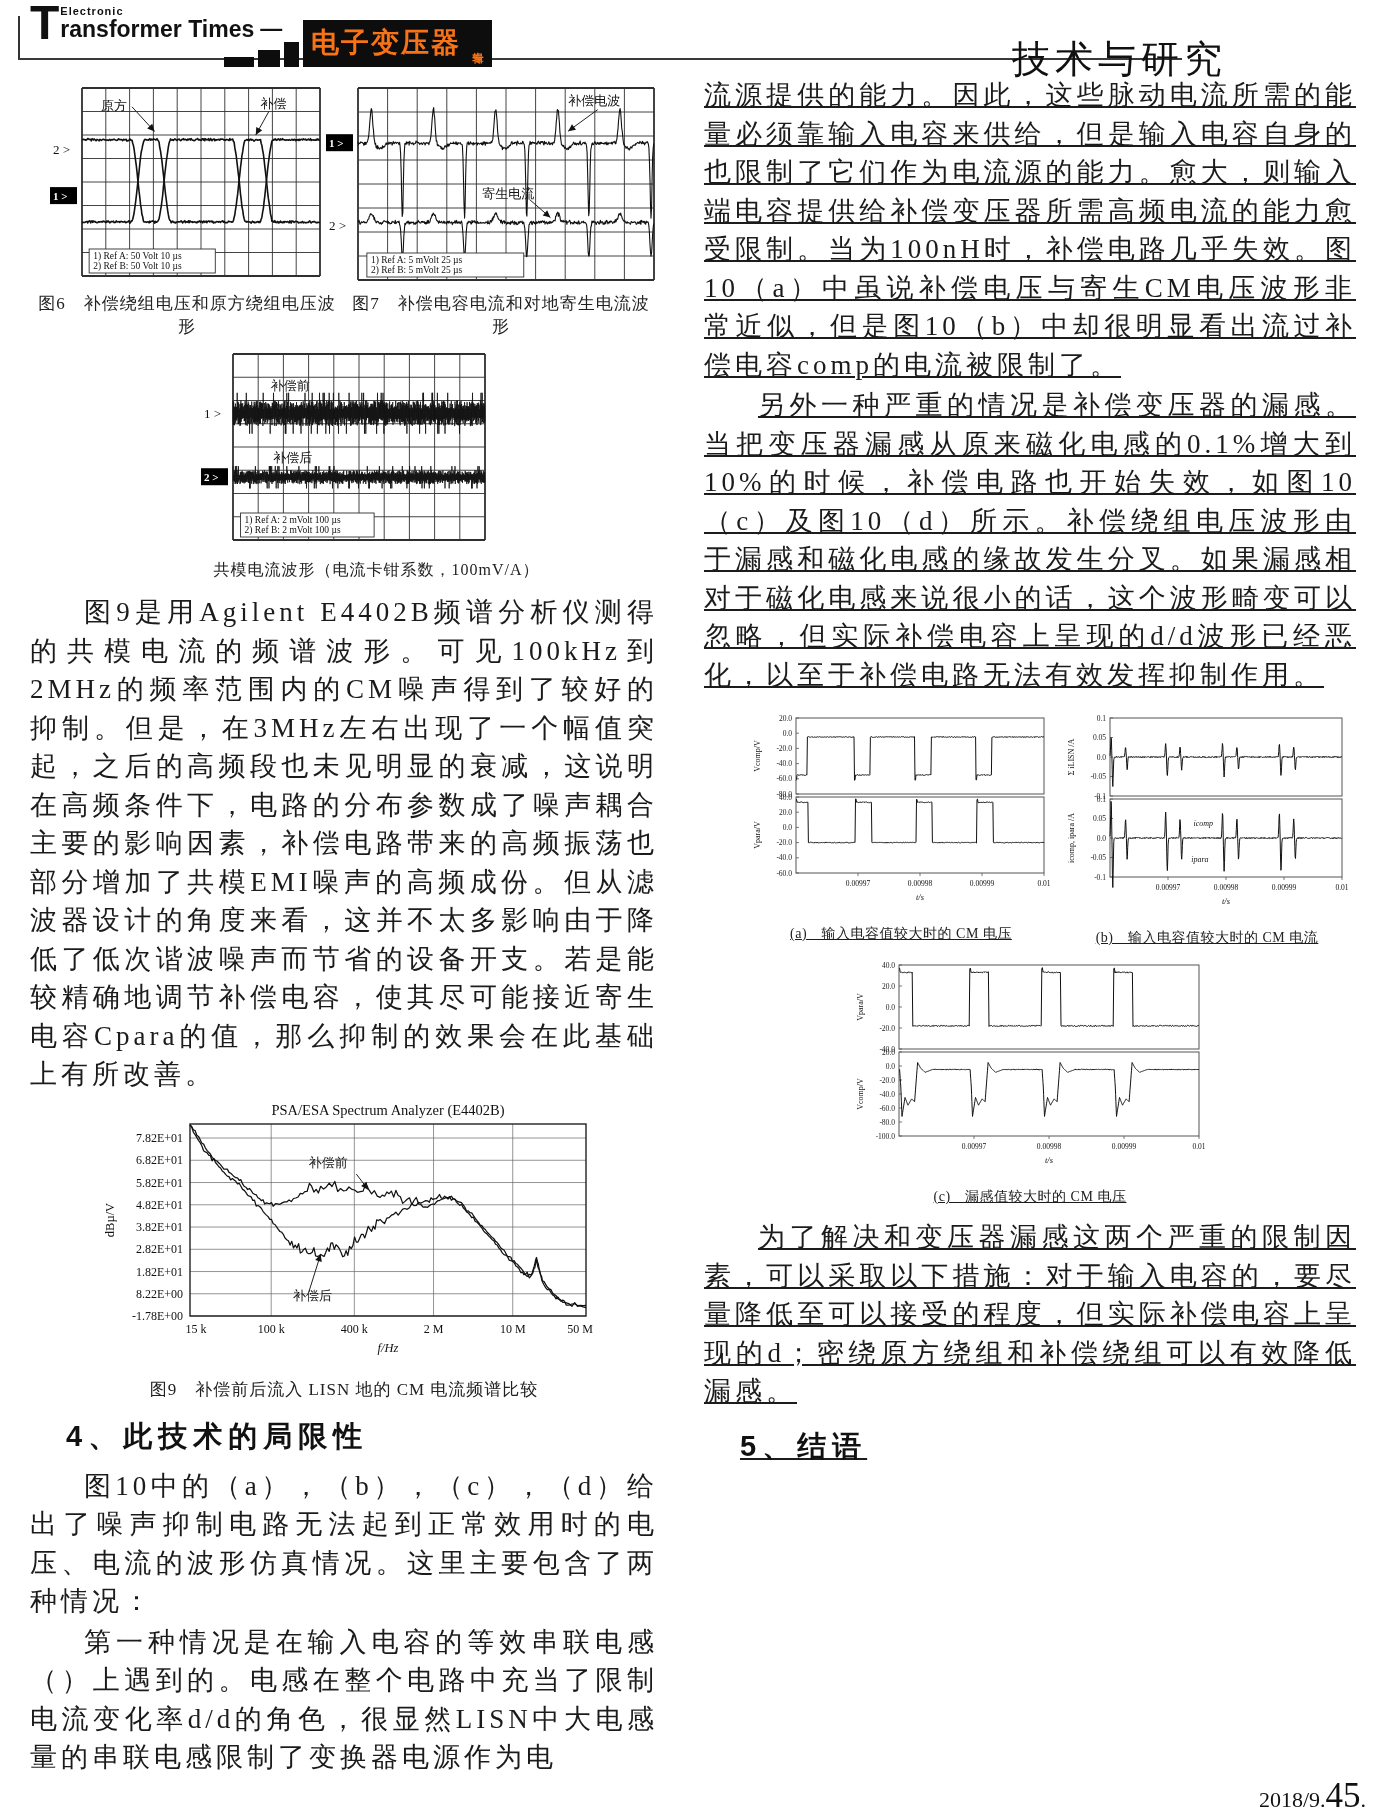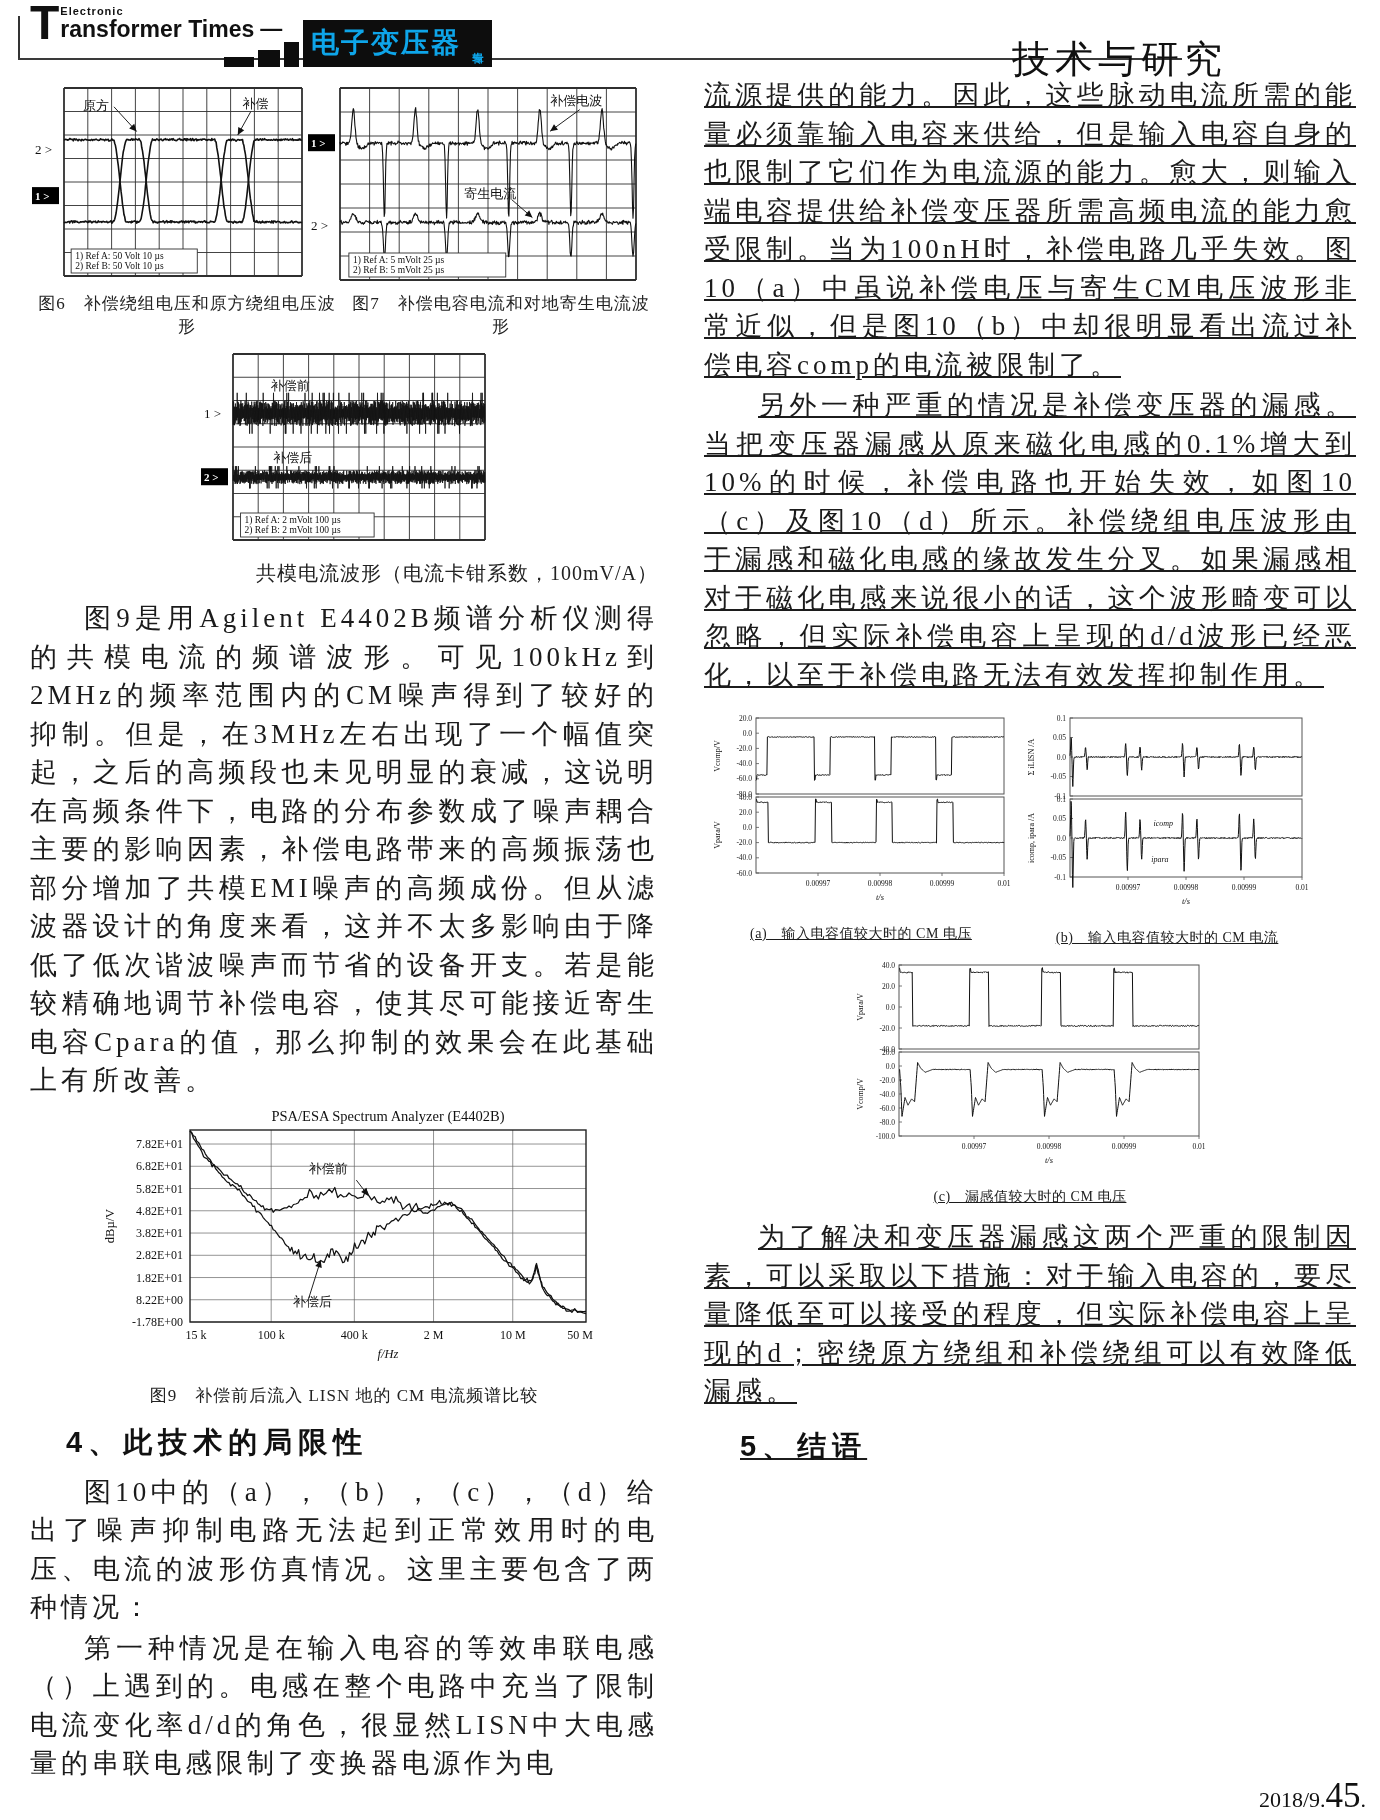--- a/index.html
+++ b/index.html
@@ -13,43 +13,43 @@
   .logo-small{font-size:11px;line-height:12px;letter-spacing:1px;margin-top:3px;}
   .logo-rest-row{font-size:23px;line-height:24px;display:flex;align-items:center;}
   .logo-dash{margin-left:6px;font-size:22px;}
   .bracket{position:absolute;left:18px;top:16px;height:42px;border-left:2px solid #333;}
   .header-rule{position:absolute;left:18px;top:58px;width:1164px;height:2px;background:#3a3a3a;}
   .banner-wrap{position:absolute;left:224px;top:20px;display:flex;align-items:flex-end;}
   .step{display:inline-block;background:#0d0d0d;}
   .s1{width:30px;height:10px;margin-right:4px;}
   .s2{width:22px;height:17px;margin-right:4px;}
   .s3{width:15px;height:25px;margin-right:4px;}
-  .banner-box{background:#0d0d0d;color:#0ea5e9;display:flex;align-items:center;padding:4px 8px 5px;
+  .banner-box{background:#0d0d0d;color:#f97316;display:flex;align-items:center;padding:4px 8px 5px;
               font-family:"Liberation Sans","DejaVu Sans",sans-serif;font-weight:bold;}
   .banner-main{font-size:28px;letter-spacing:2px;}
   .banner-side{writing-mode:vertical-rl;text-orientation:upright;font-size:11px;line-height:12px;
                margin-left:6px;border-left:1px solid #fff;padding-left:4px;}
   .section-title{position:absolute;left:1012px;top:14px;font-family:"Liberation Sans","DejaVu Sans",sans-serif;
                  font-weight:400;font-size:38px;letter-spacing:5px;color:#111;margin-top:20px;}
   
   .col-left{position:absolute;left:30px;top:84px;width:628px;}
   .col-right{position:absolute;left:704px;top:76px;width:652px;text-decoration:underline;}
   .para{font-size:27px;line-height:38.5px;letter-spacing:4px;text-align:justify;margin:0 0 2px;
         text-indent:2em;color:#1b1b1b;}
   .para.noindent{text-indent:0;}
   .h-sec{font-family:"Liberation Sans","DejaVu Sans",sans-serif;font-weight:bold;font-size:29px;
          letter-spacing:6px;margin:16px 0 10px 36px;color:#111;}
   
-  .fig-row{display:flex;justify-content:flex-start;align-items:flex-start;}
+  .fig-row{display:flex;justify-content:flex-end;align-items:flex-start;}
   .fig-caps{display:flex;margin:4px 0 12px;justify-content:center;}
   .fig-caps span{flex:1;text-align:center;font-size:17px;letter-spacing:1px;color:#222;}
   .fig8wrap{text-align:center;margin:2px 0 12px;}
   .figcap{font-size:17px;letter-spacing:1px;color:#222;}
   .figcap.center{text-align:center;margin-top:4px;}
-  .figcap.sub{text-align:right;margin-left:65px;font-size:20px;margin-top:12px;}
+  .figcap.sub{text-align:center;margin-left:65px;font-size:16px;margin-top:12px;}
   .fig9wrap{text-align:center;margin:8px 0 0;}
   .fig9wrap .figcap{margin-top:4px;}
   .sim{margin:16px 0 4px;}
   .simfig{text-align:center;}
   .simfig.center{margin:10px auto 12px;}
   .simcap{font-size:14px;letter-spacing:0.5px;margin-top:12px;}
   
   .footer{position:absolute;right:14px;bottom:4px;display:flex;align-items:baseline;color:#111;}
   .f-small{font-size:22px;}
   .f-big{font-size:35px;}

